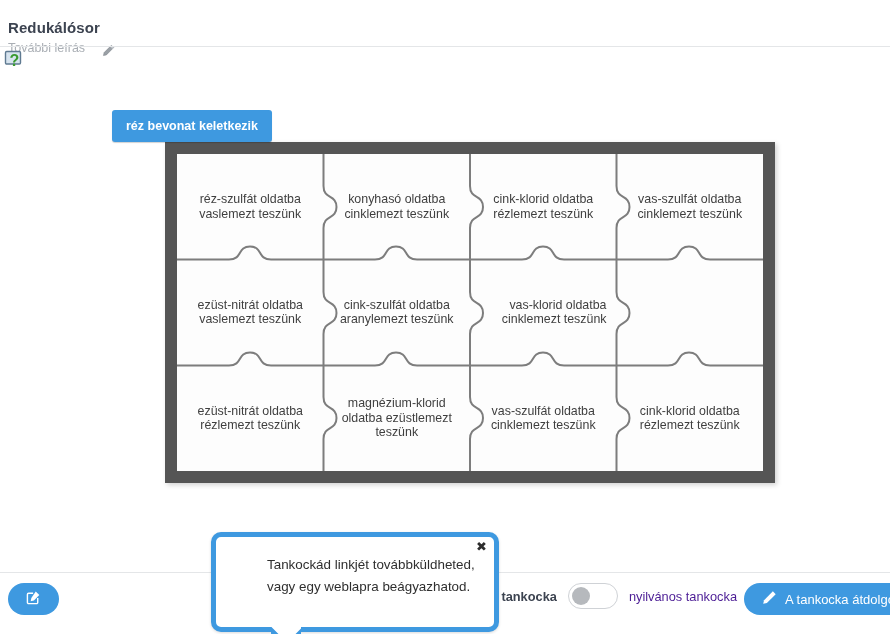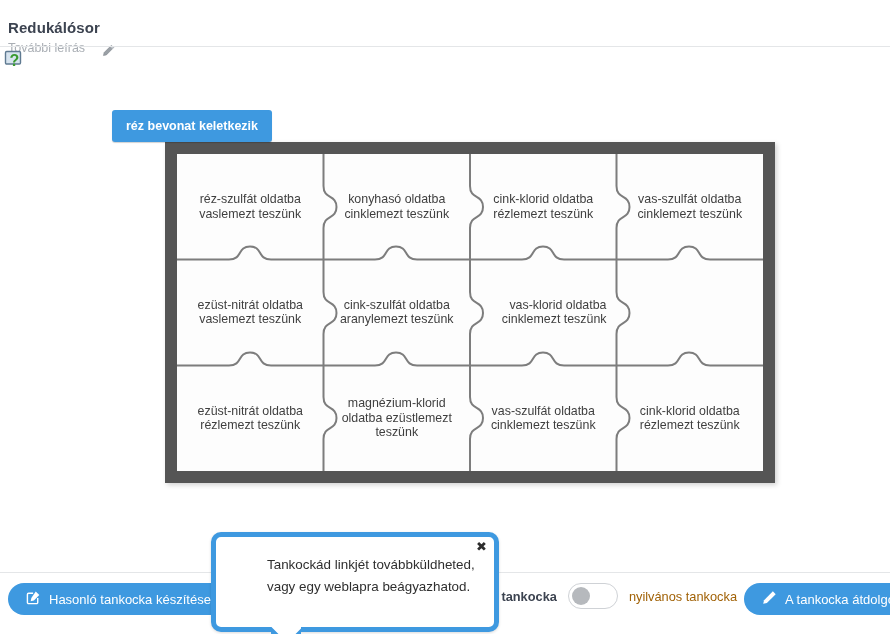--- a/index.html
+++ b/index.html
@@ -75,21 +75,21 @@
   .switch-label-left { font-size:12.8px; font-weight:bold; color:#3c4350; white-space:nowrap; }
   .switch {
     width:50px; height:26px; border-radius:13px;
     background:#fff; border:1.5px solid #cfd2d6;
     position:relative; cursor:pointer; flex:0 0 auto;
   }
   .switch .knob {
     position:absolute; left:3px; top:3px; width:18px; height:18px;
     border-radius:50%; background:#b6b9bd;
   }
-  .switch-label-right { font-size:12.8px; color:#a16207; white-space:nowrap; }
+  .switch-label-right { font-size:12.8px; color:#4c1d95; white-space:nowrap; }
 
   
   .popup {
     position:absolute; left:211px; top:532px; width:288px; height:100px;
     background:#ffffff; border:5px solid #3e99e0; border-radius:10px;
     z-index:40; box-shadow:0 1px 3px rgba(0,0,0,0.15);
   }
   .popup-text {
     position:absolute; left:19px; top:17px; width:230px;
     font-size:13.4px; line-height:22px; color:#2f2f2f;margin-left:32px;
@@ -187,21 +187,20 @@
   <div class="bottom-rule"></div>
 
   <div class="btn-primary" id="btn-similar">
     <span>
       <svg viewBox="0 0 16 16" width="15" height="15">
         <path d="M12.5 8.6 V13.2 a1.3 1.3 0 0 1 -1.3 1.3 H2.8 a1.3 1.3 0 0 1 -1.3 -1.3 V4.8
                  a1.3 1.3 0 0 1 1.3 -1.3 H7.6" fill="none" stroke="#fff" stroke-width="1.5"></path>
         <path d="M10.4 1.6 L14.2 5.4 L8.4 11.2 L5 11.9 L5.7 8.5 Z" fill="#fff"></path>
       </svg>
     </span>
-    <span>Hasonló tankocka készítése</span>
   </div>
 
   <div class="switch-wrap">
     <span class="switch-label-left">privát tankocka</span>
     <div class="switch">
       <div class="knob"></div>
     </div>
     <span class="switch-label-right">nyilvános tankocka</span>
   </div>
 

